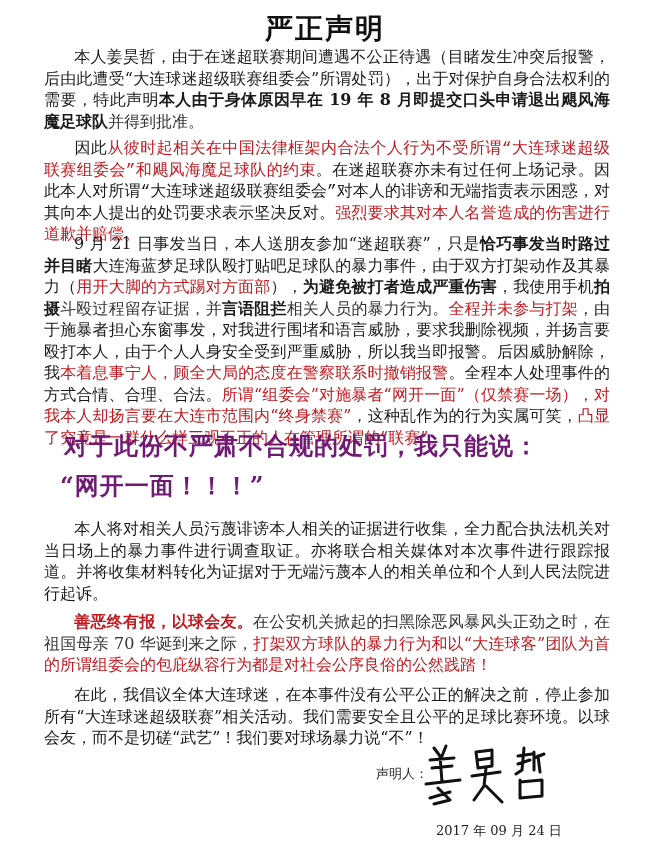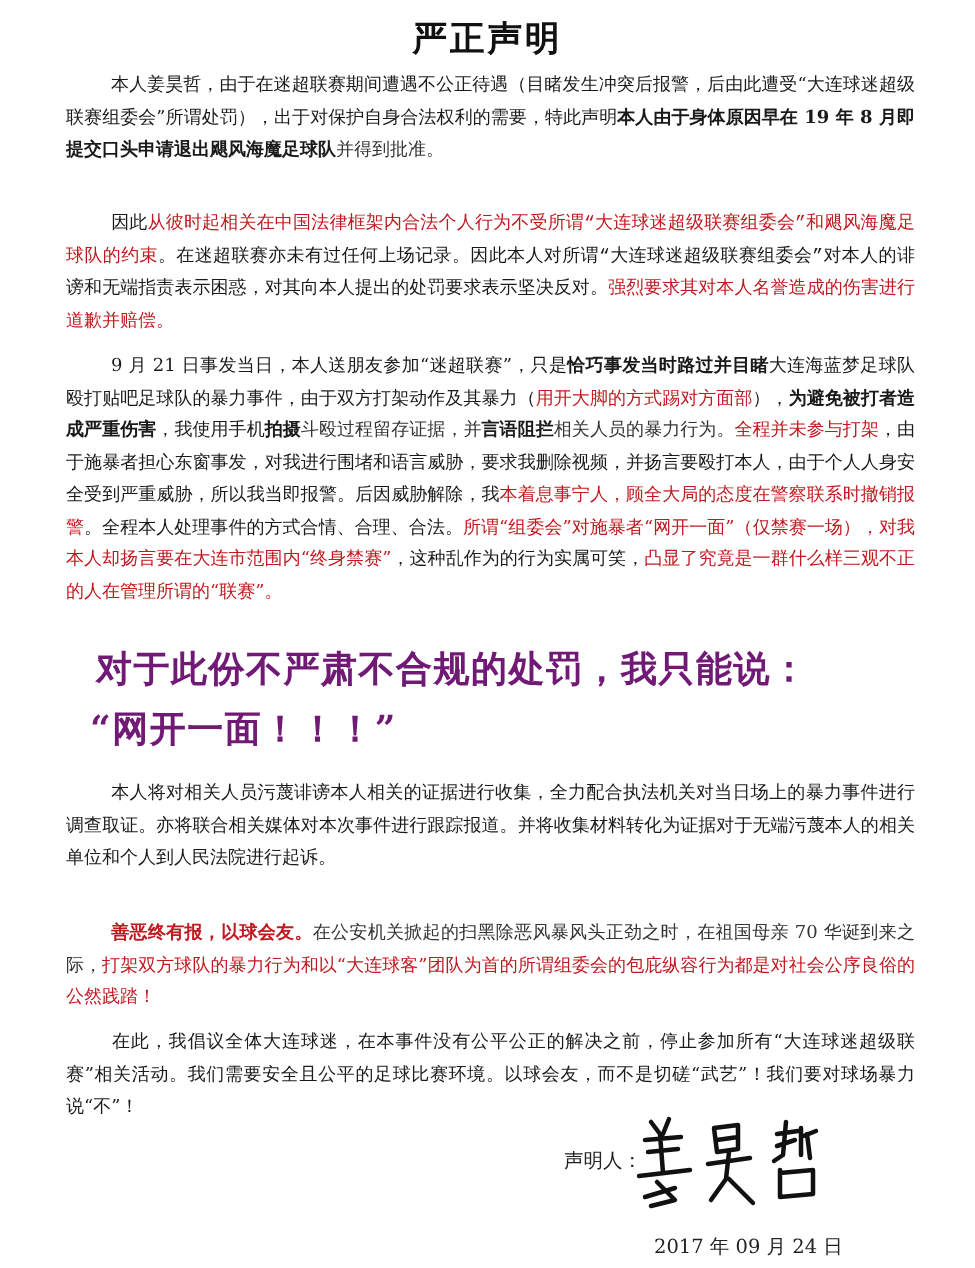--- a/index.html
+++ b/index.html
@@ -4,26 +4,26 @@
   <style>
     html, body { margin: 0; padding: 0; background: #ffffff; }
     body {
       width: 650px; height: 845px; overflow: hidden; position: relative;
       font-family: "DejaVu Serif", "Liberation Serif", serif;
       color: #1a1a1a;
     }
     .page { position: absolute; left: 0; top: 0; width: 650px; height: 845px; }
     .title {
       position: absolute; left: 0; width: 650px; top: 10px;
-      text-align: center; font-size: 23px; font-weight: bold; letter-spacing: 2px;
+      text-align: center; font-size: 28px; font-weight: bold; letter-spacing: 2px;
       color: #111;
     }
     .para {
       position: absolute; left: 44px; width: 566px;
-      font-size: 12px; line-height: 21.5px; text-align: justify;
+      font-size: 16px; line-height: 21.5px; text-align: justify;
     }
     .para .indent { display: inline-block; width: 30px; }
     .red { color: #c0191f; }
     .b { font-weight: bold; }
     .sub { color: #333; }
     .big {
       position: absolute; left: 64px; font-size: 24px; font-weight: bold; color: #701a75;
       letter-spacing: 1px;
     }
     .signer {

